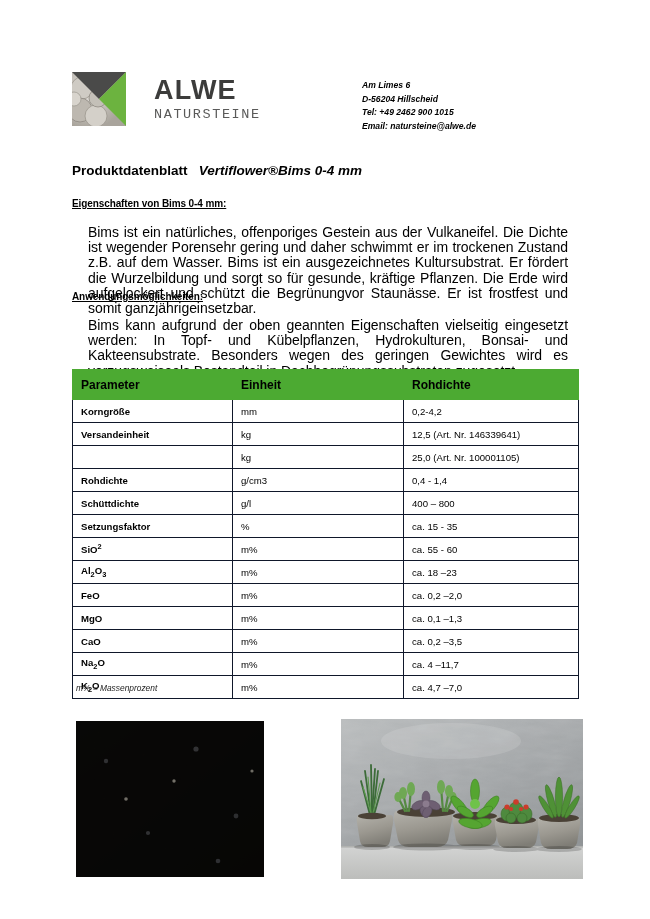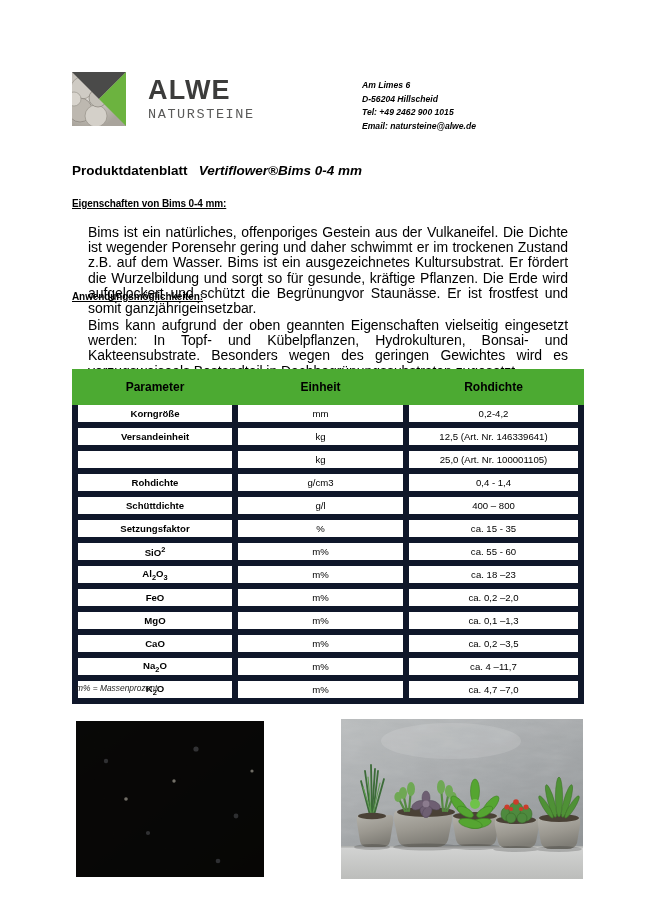--- a/index.html
+++ b/index.html
@@ -31,21 +31,21 @@
     left: 72px;
     top: 72px;
     width: 510px;
     height: 70px;
   }
   .logo-block {
     position: absolute;
     left: 0; top: 0;
     display: flex;
     align-items: center;
-    gap: 22px;
+    gap: 28px;
   }
   .logo-mark {
     position: relative;
     width: 54px;
     height: 54px;
     overflow: hidden;
     background: #b9b5ae;
   }
   .logo-mark svg { display: block; }
   .logo-text {
@@ -122,24 +122,24 @@
   
   .data-table {
     position: absolute;
     left: 72px;
     top: 369px;
     width: 506px;
     border-collapse: collapse;
     table-layout: fixed;
   }
   .data-table th, .data-table td {
-    border: 6px solid #0f172a;
+    border: 1px solid #0f172a;
     padding: 0 8px;
     font-size: 9.6px;
-    text-align: center;
+    text-align: left;
     vertical-align: middle;
     height: 23px;
     box-sizing: border-box;
   }
   .data-table thead th {
     background: #4CAA32;
     color: #000000;
     font-weight: bold;
     font-size: 12px;
     height: 30px;

